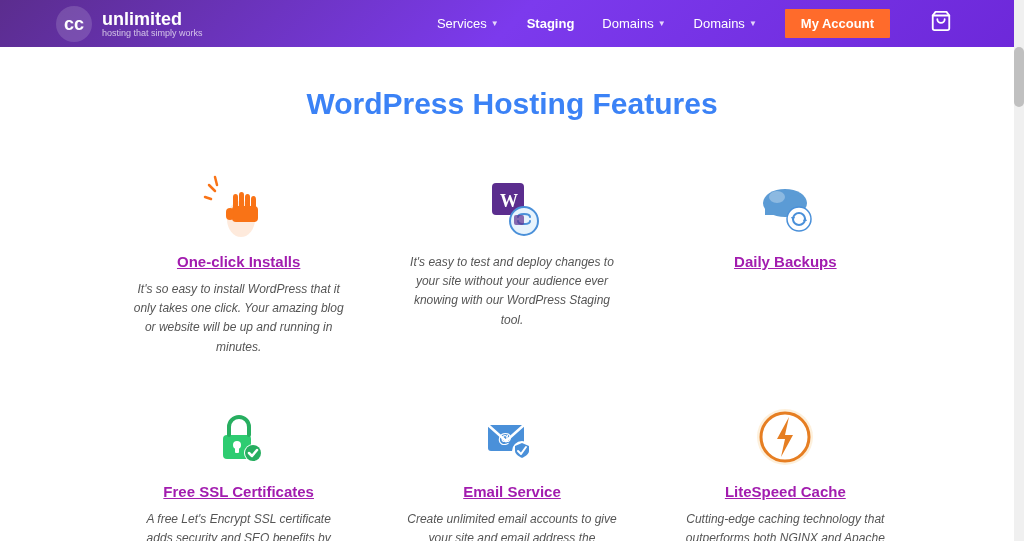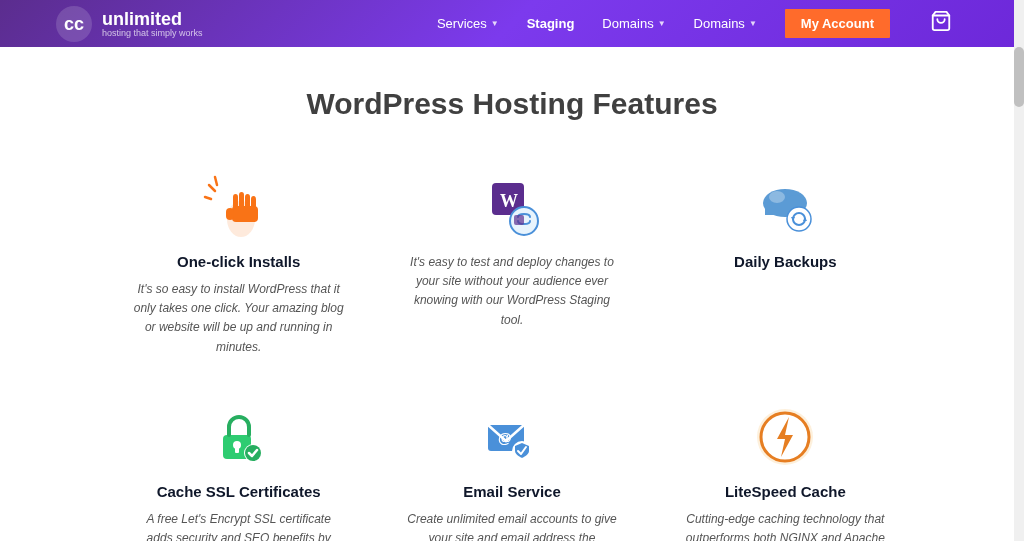--- a/index.html
+++ b/index.html
@@ -83,21 +83,21 @@
       background: #fff;
       padding: 40px 0 20px;
       position: relative;
     }
 
     
     .section-title {
       text-align: center;
       font-size: 30px;
       font-weight: 800;
-      color: #404040;
+      color: #3b82f6;
       margin-bottom: 40px;
     }
 
     
     .features-grid {
       display: grid;
       grid-template-columns: repeat(3, 1fr);
       gap: 10px 20px;
       max-width: 880px;
       margin: 0 auto;
@@ -114,22 +114,23 @@
       width: 72px;
       height: 72px;
       margin-bottom: 10px;
       display: flex;
       align-items: center;
       justify-content: center;
     }
     .feature-title {
       font-size: 15px;
       font-weight: 700;
-      color: #0f172a;
+      color: #a21caf;
       margin-bottom: 10px;
+      text-decoration: underline;
     }
     .feature-desc {
       font-size: 12px;
       color: #555;
       line-height: 1.6;
       font-style: italic;
     }
     .right-scrollbar {
       position: fixed;
       right: 0;
@@ -268,21 +269,21 @@
           <path d="M26 34 v-8 a10 10 0 0 1 20 0 v8" stroke="#27ae60" stroke-width="4" fill="none" stroke-linecap="round"></path>
 
           <circle cx="34" cy="44" r="4" fill="white"></circle>
           <rect x="32" y="46" width="4" height="6" rx="1" fill="white"></rect>
 
           <circle cx="50" cy="52" r="9" fill="white"></circle>
           <circle cx="50" cy="52" r="8" fill="#27ae60"></circle>
           <polyline points="46,52 49,55 54,49" stroke="white" stroke-width="2.5" stroke-linecap="round" stroke-linejoin="round" fill="none"></polyline>
         </svg>
       </div>
-      <div class="feature-title">Cache SSL Certificates</div>
+      <div class="feature-title">Free SSL Certificates</div>
       <div class="feature-desc">A free Let's Encrypt SSL certificate adds security and SEO benefits by always directing your site to HTTPS.</div>
     </div>
 
     <div class="feature-card">
       <div class="feature-icon">
         <svg width="72" height="72" viewBox="0 0 72 72" fill="none">
 
           <rect x="12" y="24" width="36" height="26" rx="3" fill="#4a90d9"></rect>
           <polyline points="12,24 30,40 48,24" stroke="white" stroke-width="2.5" fill="none"></polyline>
 

